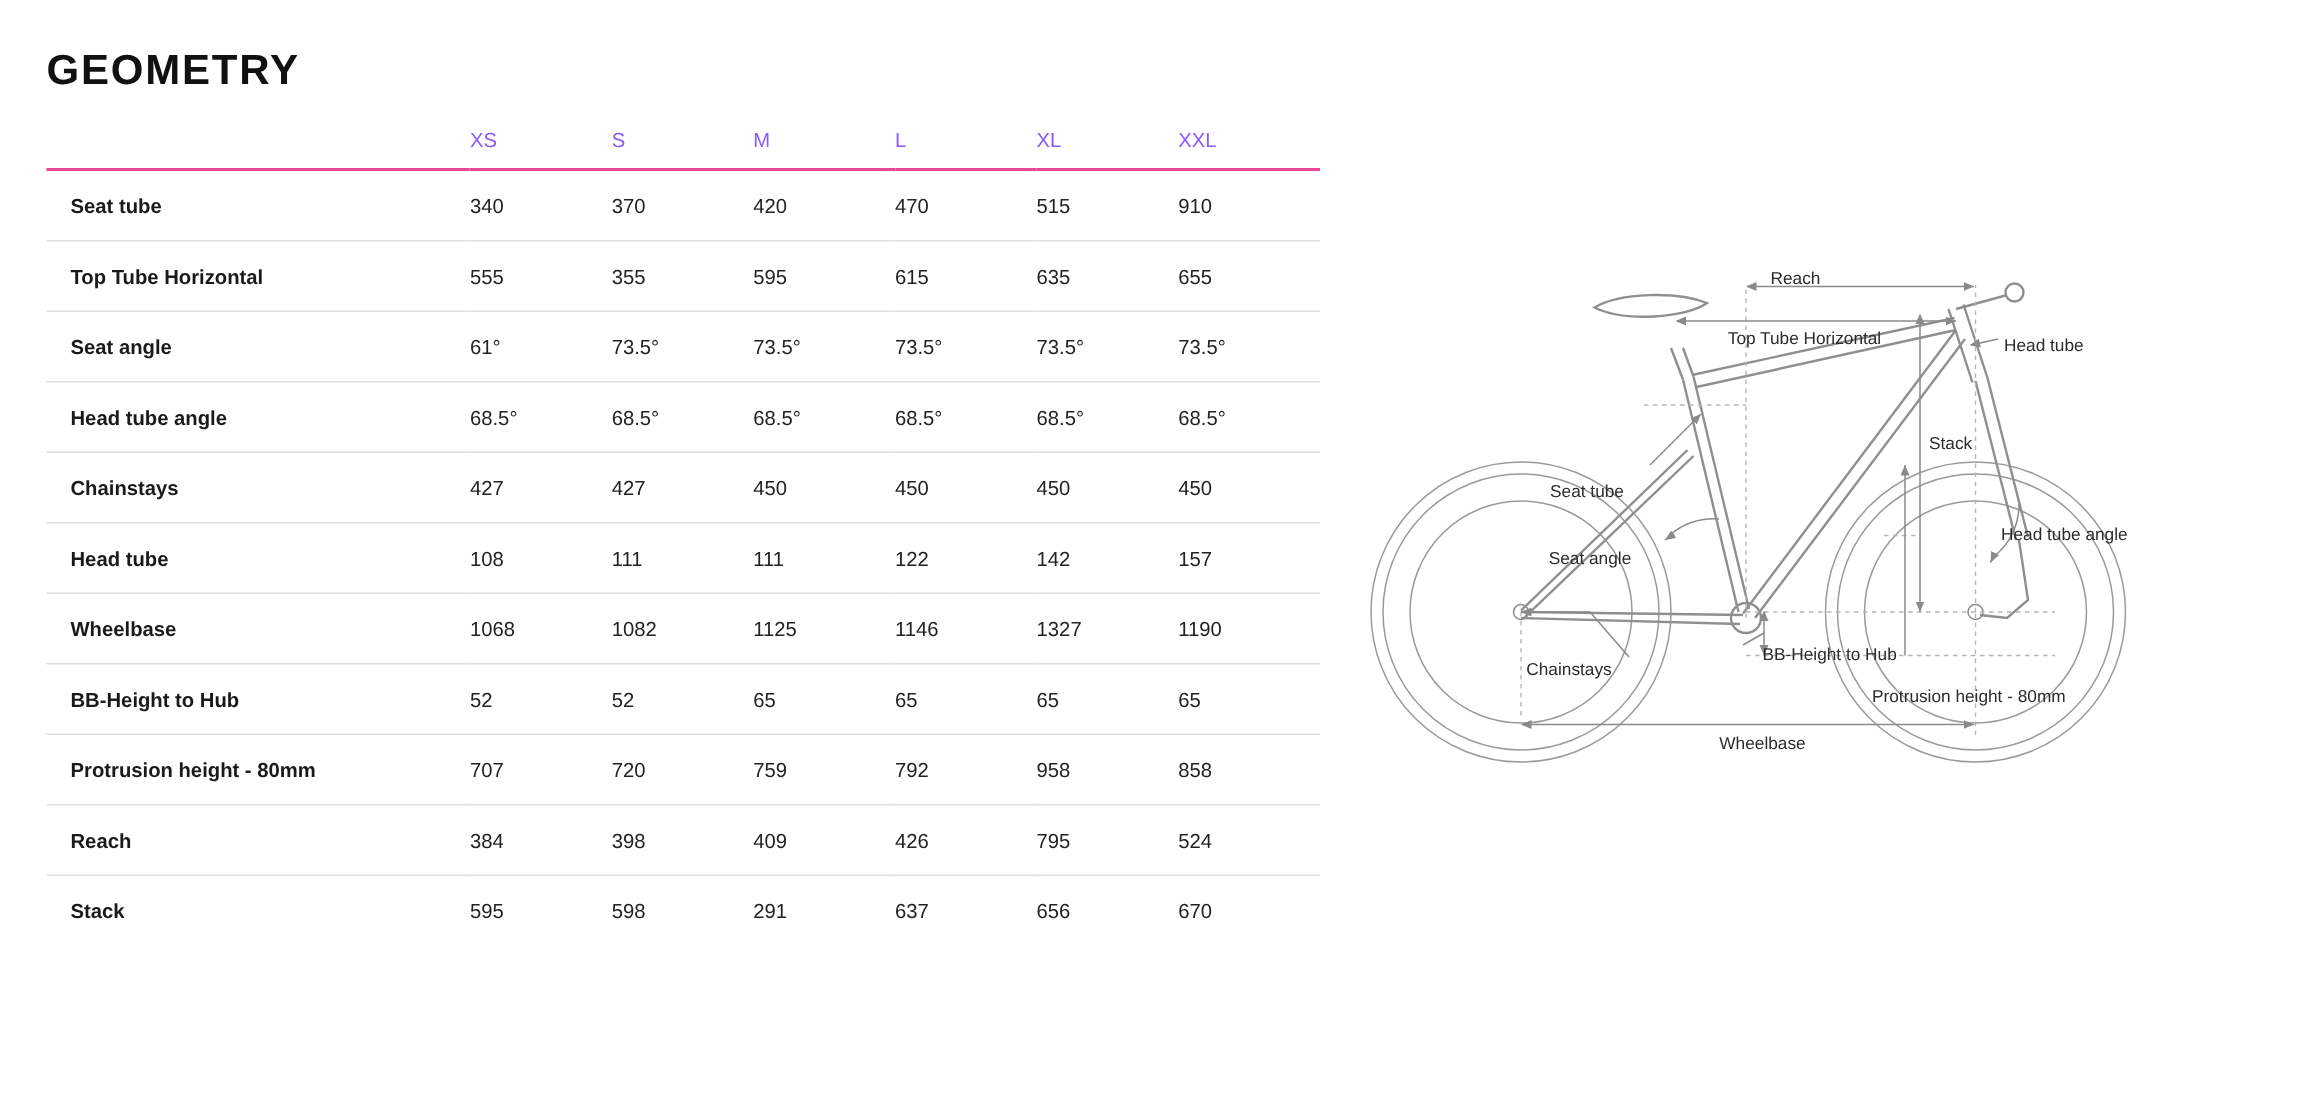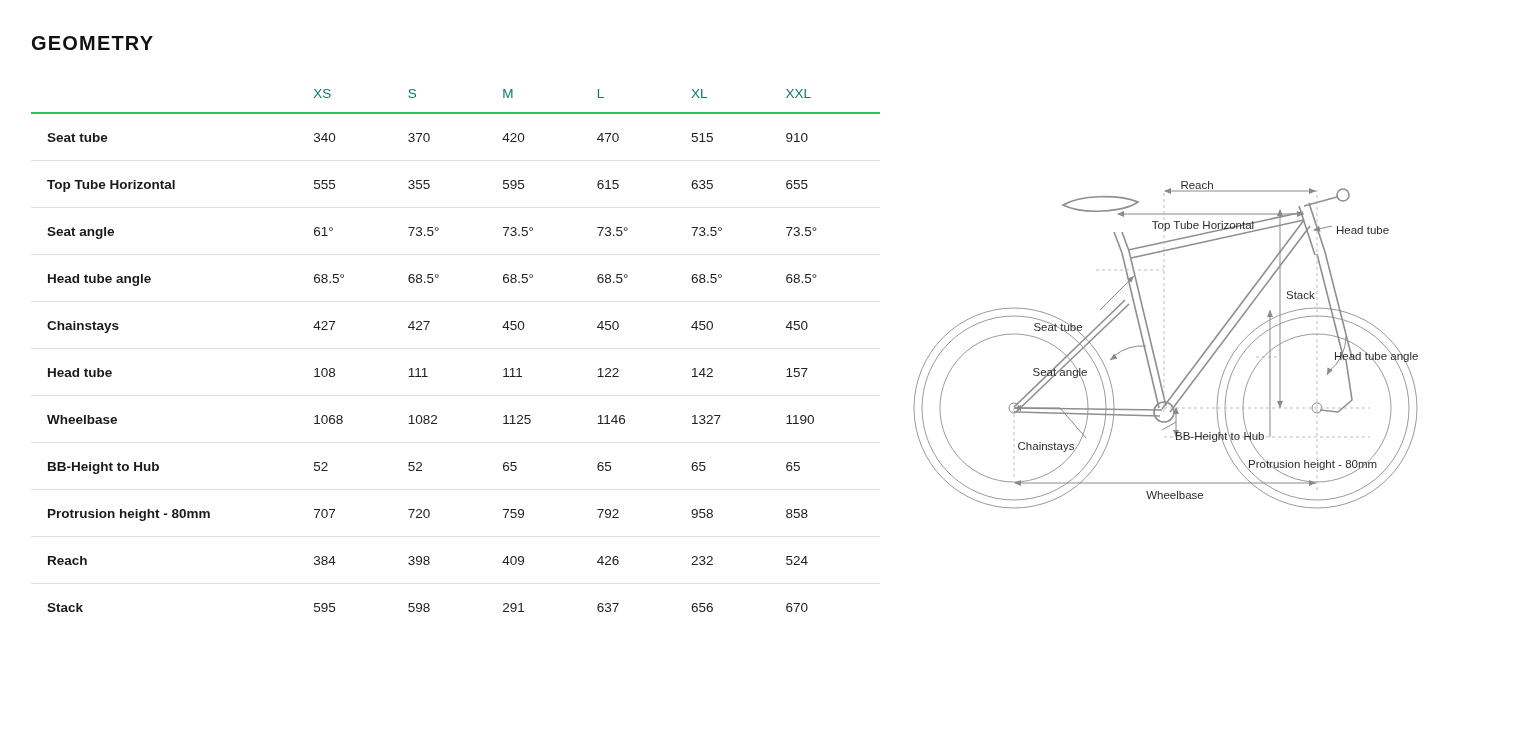--- a/index.html
+++ b/index.html
@@ -13,21 +13,21 @@
     width: 1539px;
     height: 734px;
     overflow: hidden;
     background: #ffffff;
   }
   
   #page-title {
     position: absolute;
     left: 31px;
     top: 33px;
-    font-size: 20px;
+    font-size: 28px;
     font-weight: bold;
     letter-spacing: 1.2px;
     color: #111111;
     line-height: 1;
   }
   
   #geo-table-wrap {
     position: absolute;
     left: 31px;
     top: 86px;
@@ -36,24 +36,24 @@
   table.geo {
     border-collapse: collapse;
     width: 849px;
     table-layout: fixed;
   }
   table.geo col.label { width: 275px; }
   table.geo col.size  { width: 92px; }
   table.geo thead th {
     font-size: 13.5px;
     font-weight: normal;
-    color: #0f766e;
+    color: #8b5cf6;
     text-align: left;
     padding: 0 0 11px 0;
-    border-bottom: 2px solid #22c55e;
+    border-bottom: 2px solid #ec4899;
     vertical-align: bottom;
   }
   table.geo thead th.label { }
   table.geo tbody td {
     font-size: 13.5px;
     color: #222222;
     padding: 16px 0 15px 0;
     border-bottom: 1px solid #dedede;
     vertical-align: middle;
     white-space: nowrap;
@@ -190,21 +190,21 @@
           <td>792</td>
           <td>958</td>
           <td>858</td>
         </tr>
         <tr>
           <td class="rowlabel">Reach</td>
           <td>384</td>
           <td>398</td>
           <td>409</td>
           <td>426</td>
-          <td>232</td>
+          <td>795</td>
           <td>524</td>
         </tr>
         <tr>
           <td class="rowlabel">Stack</td>
           <td>595</td>
           <td>598</td>
           <td>291</td>
           <td>637</td>
           <td>656</td>
           <td>670</td>

